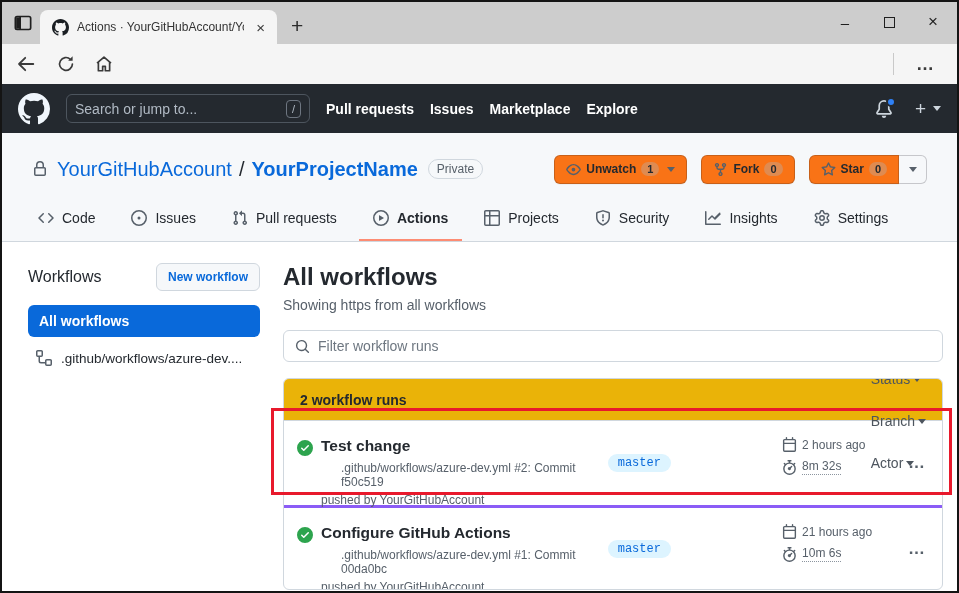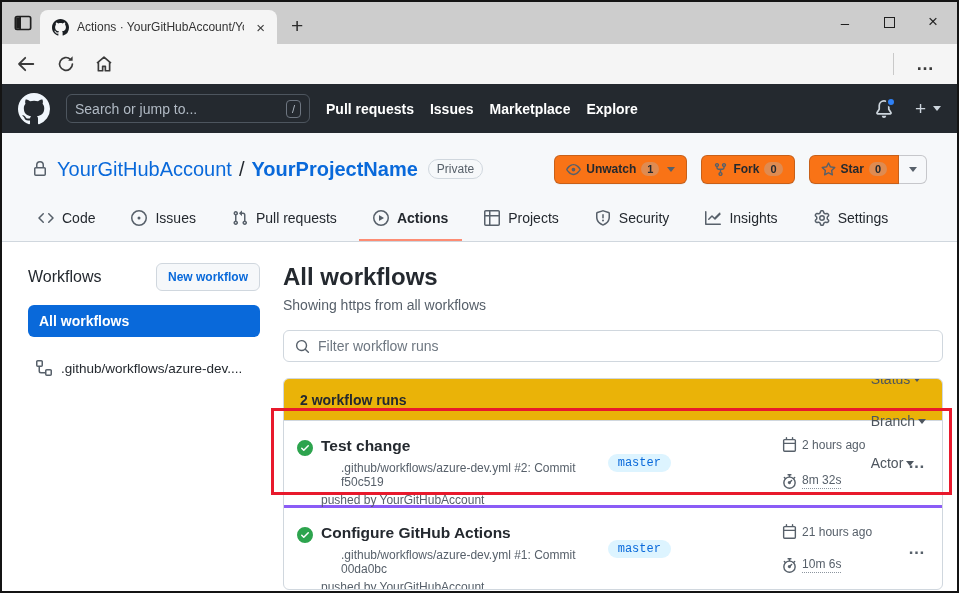--- a/index.html
+++ b/index.html
@@ -67,21 +67,21 @@
   .rtab .ric { width:16px; height:16px; color:#57606a; }
   .rtab.active { font-weight:bold; border-bottom-color:#fd8c73; }
 
   
   .content { display:flex; padding-top:21px; position:relative; }
   .sidebar { width:258px; flex:none; padding-left:26px; }
   .side-head { display:flex; align-items:center; justify-content:space-between; width:232px; }
   .side-title { font-size:16px; font-weight:normal; color:#24292f; }
   .new-wf-btn { font-size:12px; font-weight:bold; color:#0969da; background:#f6f8fa; border:1px solid #d0d7de; border-radius:6px; padding:6px 11px; }
   .all-wf { margin-top:14px; width:232px; background:#0969da; color:#fff; font-size:14px; font-weight:bold; border-radius:6px; padding:8px 11px; }
-  .wf-item { margin-top:17px; width:232px; display:flex; align-items:center; gap:9px; padding:6px 8px; font-size:13.5px; color:#24292f; }
+  .wf-item { margin-top:7px; width:232px; display:flex; align-items:center; gap:9px; padding:6px 8px; font-size:13.5px; color:#24292f; }
   .wf-item .wic { width:16px; height:16px; color:#57606a; flex:none; }
 
   .main { margin-left:23px; width:660px; }
   .main-h { font-size:24px; font-weight:bold; color:#24292f; }
   .main-sub { margin-top:6px; font-size:14px; color:#57606a; }
   .filterbox { margin-top:17px; height:32px; width:660px; border:1px solid #d0d7de; border-radius:6px; display:flex; align-items:center; padding:0 11px; gap:8px; color:#57606a; }
   .filterbox input { flex:1; border:none; outline:none; font-size:14px; color:#24292f; font-family:"Liberation Sans",sans-serif; }
   .filterbox input::placeholder { color:#6e7781; }
 
   .runs-table { margin-top:16px; width:660px; border:1px solid #d0d7de; border-radius:6px; overflow:hidden; }
@@ -91,21 +91,21 @@
   .rfilter { font-size:14px; color:#4d555e; cursor:pointer; }
   .run { display:flex; padding:16px 16px 16px 13px; height:84px; align-items:stretch; }
   .run + .run { border-top:3px solid #8b5cf6; }
   .run-check { width:16px; height:16px; color:#2da44e; margin:3px 8px 0 0; flex:none; }
   .run-text { width:296px; }
   .run-title { font-size:15.5px; font-weight:bold; color:#24292f; }
   .run-desc { margin-top:6px; font-size:12px; color:#57606a;margin-left:20px; }
   .run-pushed { margin-top:4px; font-size:12px; color:#57606a; }
   .run-badge-col { width:180px; display:flex; align-items:center; }
   .branch-badge { background:#ddf4ff; color:#0969da; font-family:"Liberation Mono",monospace; font-size:12px; border-radius:2em; padding:2px 10px; }
-  .run-meta { width:130px; display:flex; flex-direction:column; justify-content:space-between; gap:0; color:#57606a; font-size:12px; }
+  .run-meta { width:130px; display:flex; flex-direction:column; justify-content:flex-start; gap:7px; color:#57606a; font-size:12px; }
   .meta-line { display:flex; align-items:center; gap:5px; }
   .mic { width:15px; height:15px; flex:none; }
   .dur { border-bottom:1px dotted #8c959f; padding-bottom:1px; }
   .run-kebab-col { flex:1; display:flex; align-items:center; justify-content:center; }
   .kebab { font-size:17px; font-weight:bold; color:#57606a; letter-spacing:1px; }
 
   .red-rect { position:absolute; left:269px; top:406px; width:681px; height:87px; border:3px solid #e8192c; pointer-events:none; z-index:9; }
   .hidden-defs { position:absolute; width:0; height:0; overflow:hidden; }
   svg.u { width:100%; height:100%; display:block; }
 </style>

